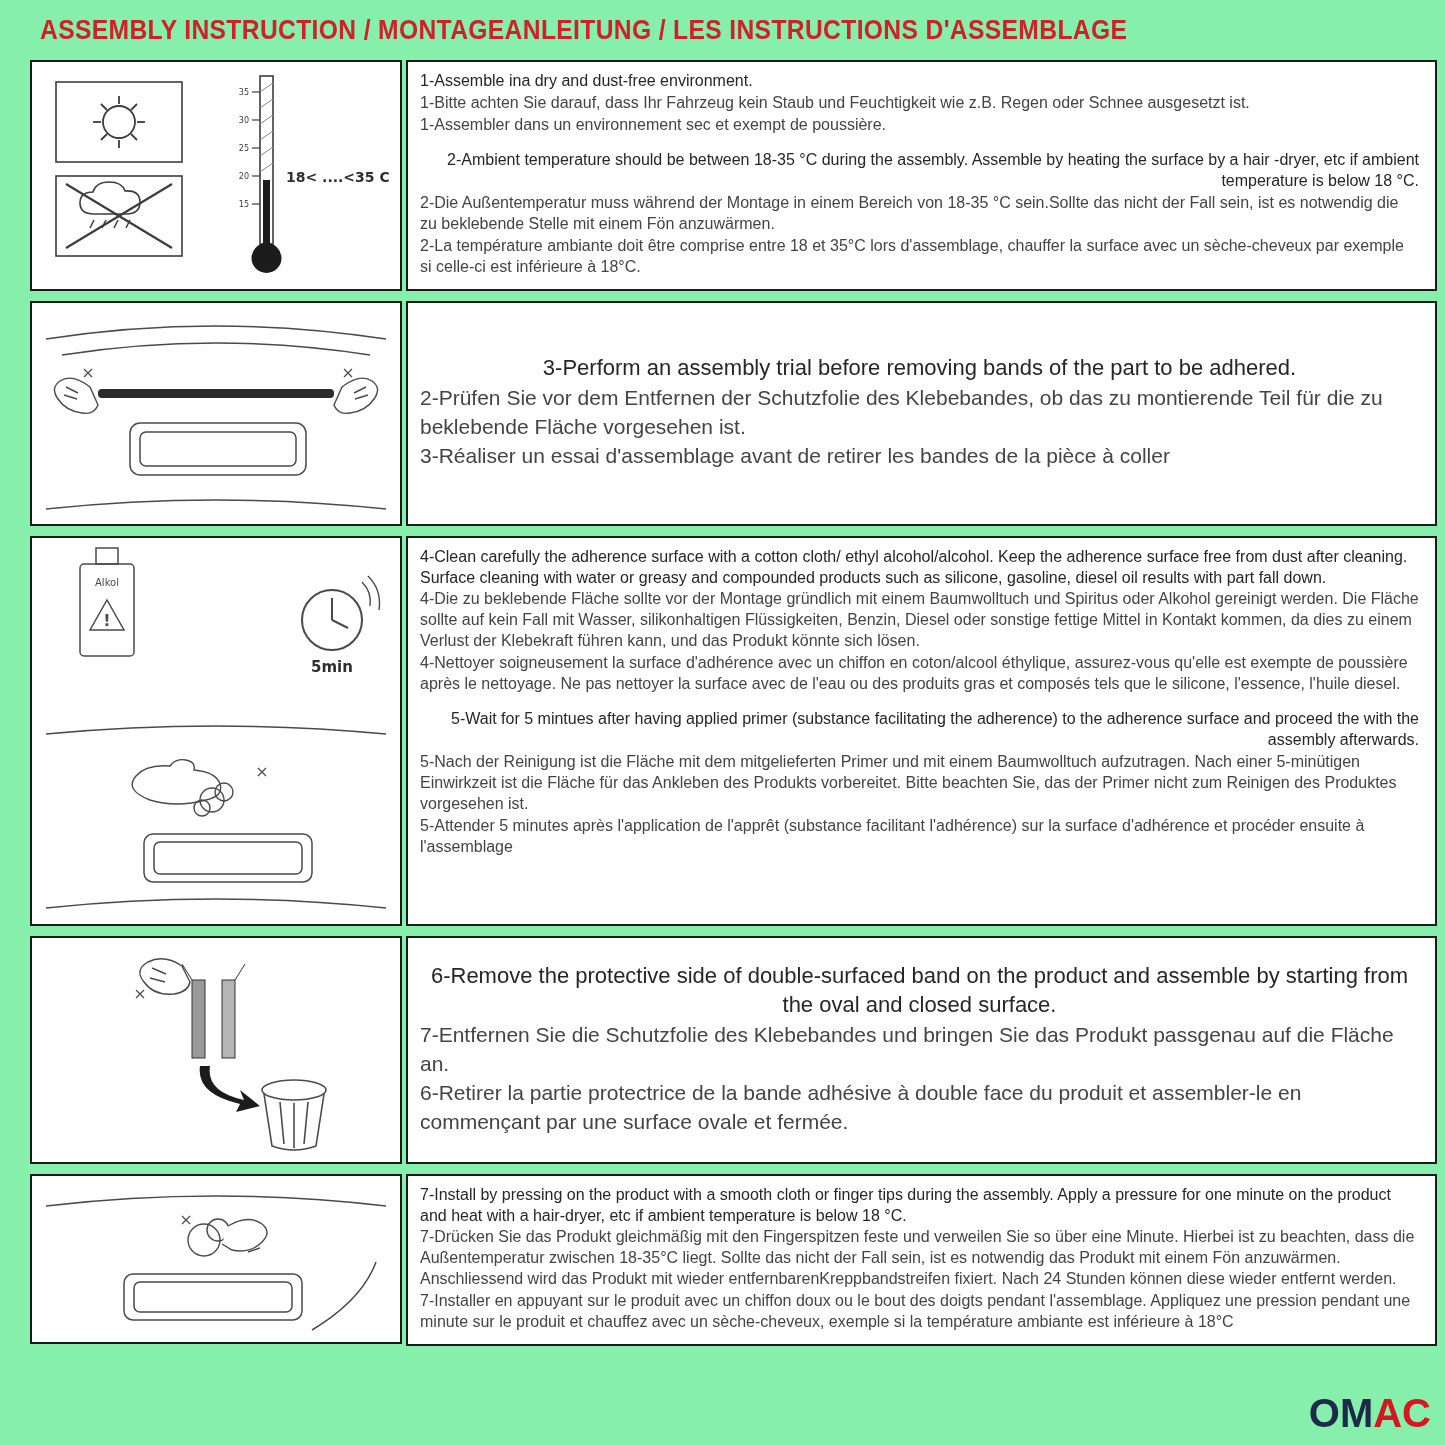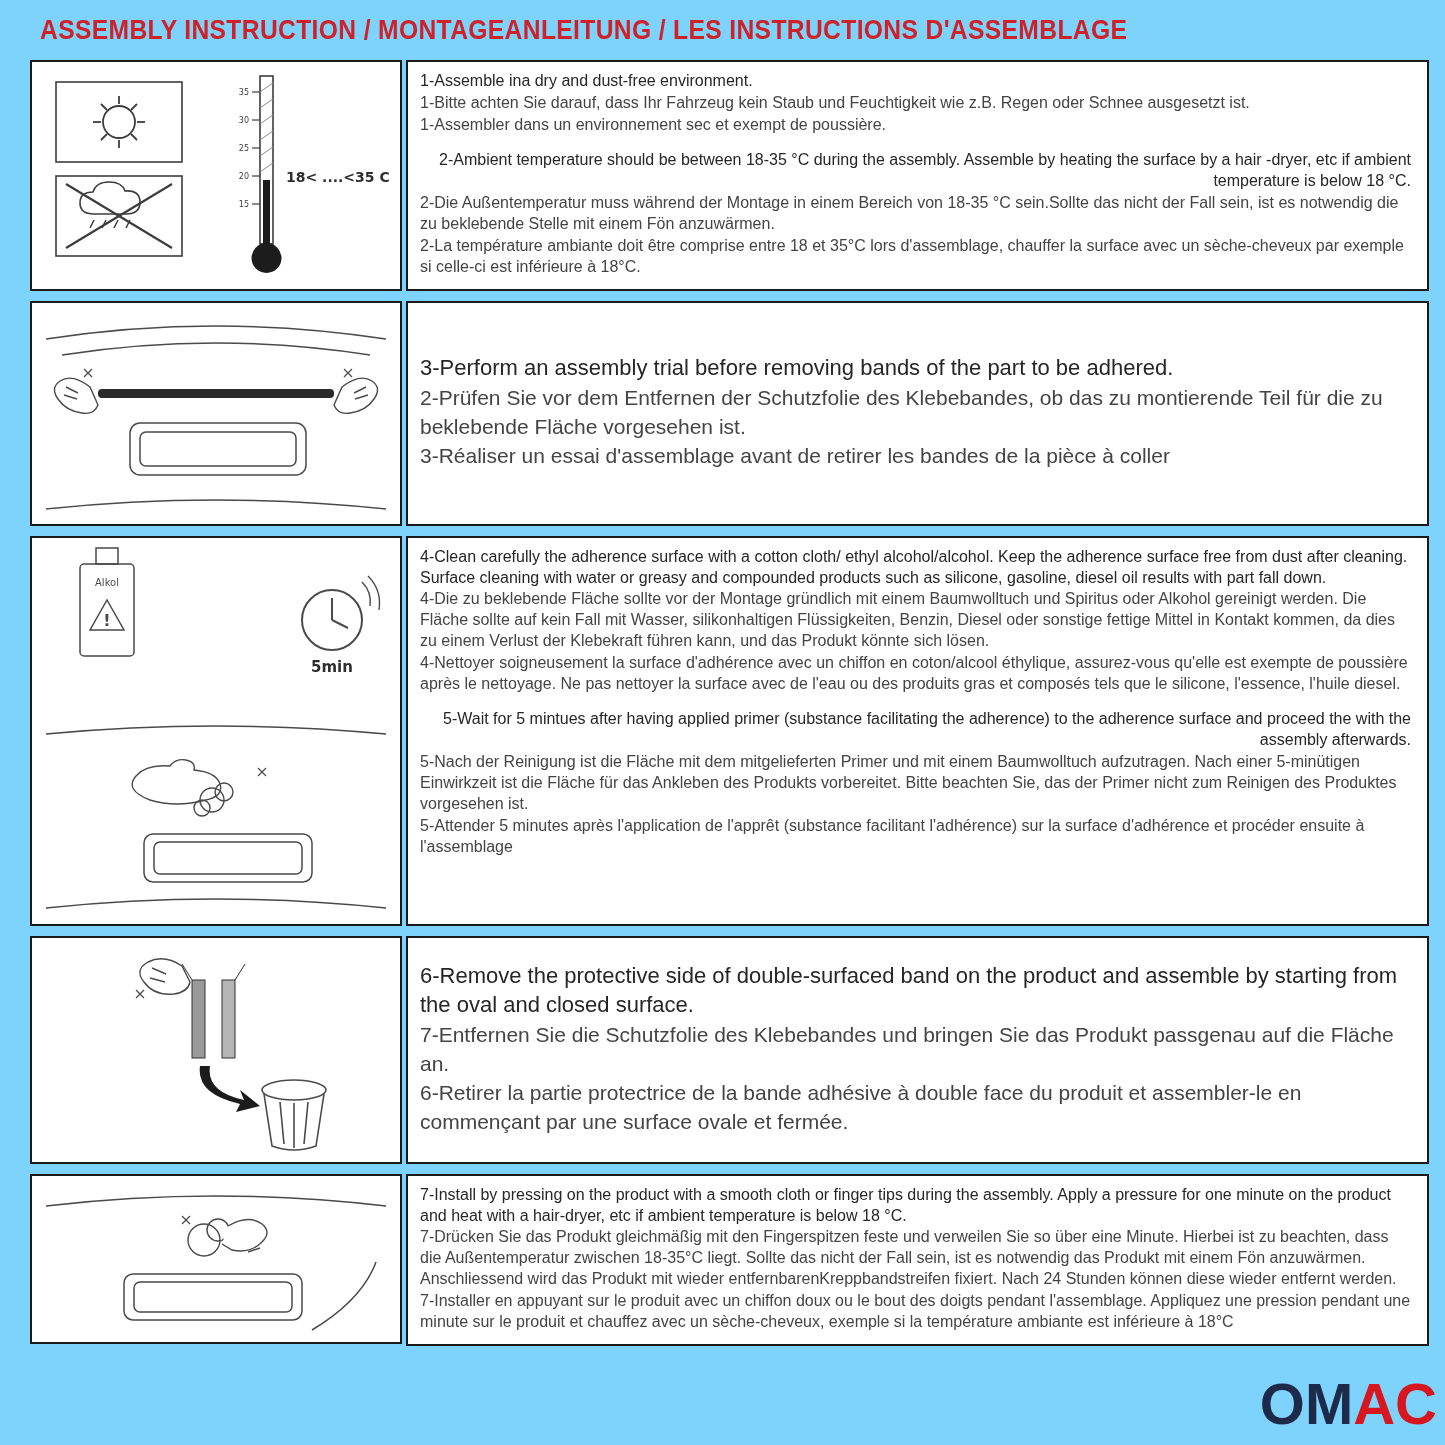--- a/index.html
+++ b/index.html
@@ -6,22 +6,22 @@
   html, body { background: #ffffff; }
   body {
     width: 1445px;
     font-family: "Liberation Sans", sans-serif;
     color: #3e3e3e;
   }
   .page {
     position: relative;
     width: 1445px;
     min-height: 1445px;
-    padding: 8px 16px 70px 30px;
-    background: #7dd3fc;
+    padding: 8px 8px 70px 30px;
+    background: #86efac;
   }
   .title {
     color: #cf2127;
     font-weight: 800;
     font-size: 28px;
     letter-spacing: 0.4px;
     margin: 6px 0 14px 10px;
     transform: scaleX(0.88);
     transform-origin: left center;
     white-space: nowrap;
@@ -55,28 +55,28 @@
     margin-bottom: 1px;
     color: #444444;
   }
   .textbox p.b {
     font-weight: normal;
     color: #262626;
   }
   .textbox p.gap { margin-top: 14px; text-align: right; }
   .textbox.big { display: flex; flex-direction: column; justify-content: center; }
   .textbox.big p { font-size: 21px; line-height: 1.36; }
-  .textbox.big p.b { font-size: 22px; }
+  .textbox.big p.b { font-size: 22px; text-align: center; }
   svg text { font-family: "DejaVu Sans", sans-serif; }
   .logo {
     position: absolute;
-    right: 8px;
+    right: 14px;
     bottom: 12px;
     font-weight: 900;
-    font-size: 58px;
+    font-size: 40px;
     letter-spacing: 0px;
     line-height: 1;
     font-family: "Liberation Sans", sans-serif;
   }
   .logo .lnavy { color: #1e2a4a; }
   .logo .lred  { color: #d6171f; }
 </style>
 </head>
 <body>
 

